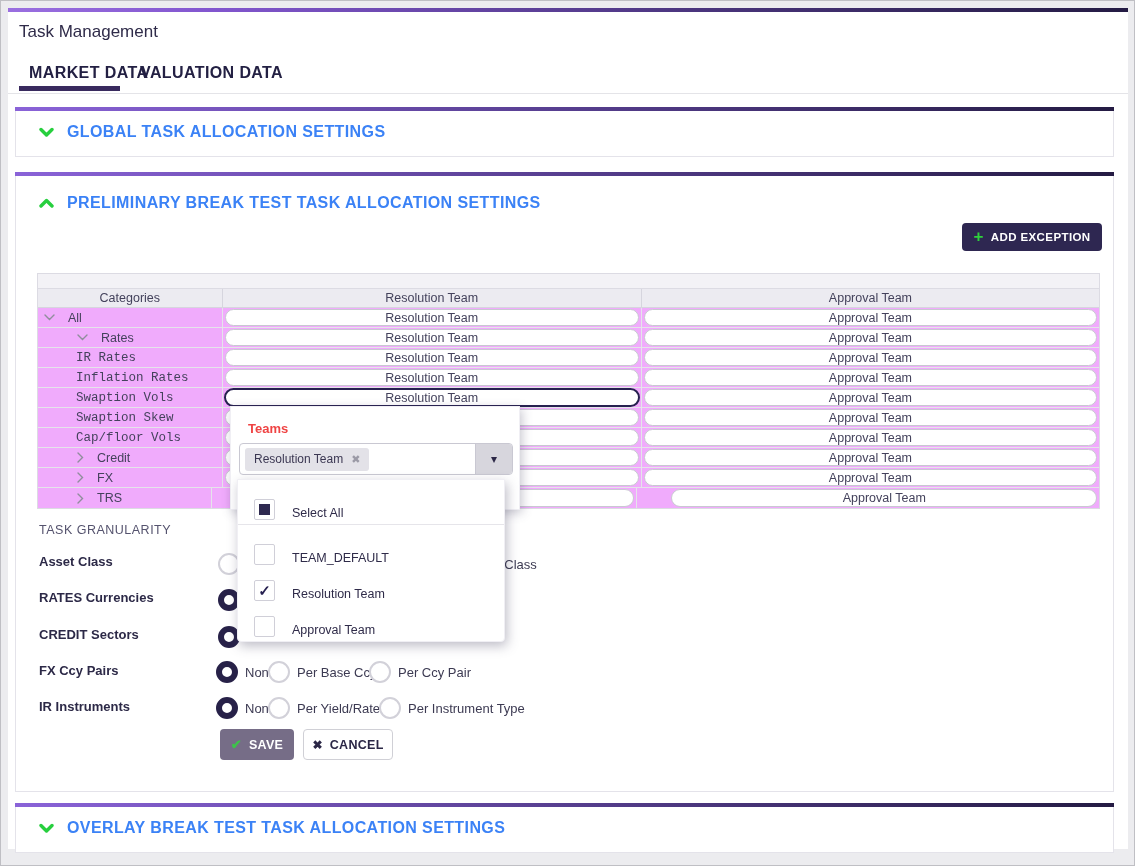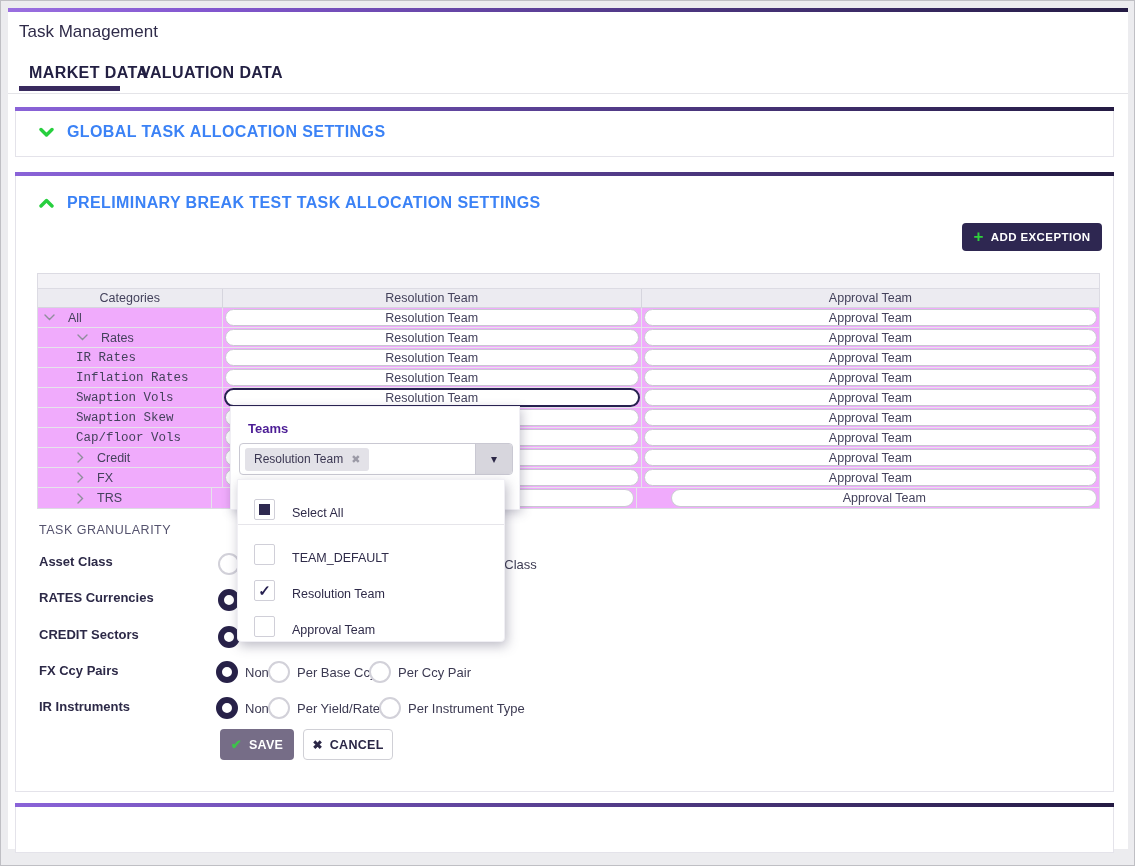--- a/index.html
+++ b/index.html
@@ -90,21 +90,21 @@
     font-size:12.5px; color:#44425c; overflow:hidden; cursor:text;
   }
   .cell-input.focused{ border:2px solid #272150; margin:0 1px; border-radius:10px; }
   
   .teams-popup{
     position:absolute; left:214px; top:234px; width:290px; height:104px;
     background:#fff; box-shadow:2px 3px 10px rgba(70,65,95,.30);
     border:1px solid #f0eff4; z-index:5;
   }
   .teams-label{
-    position:absolute; left:17px; top:14px; font-size:13px; font-weight:bold; color:#4c1d95;
+    position:absolute; left:17px; top:14px; font-size:13px; font-weight:bold; color:#ef4444;
   }
   .teams-field{
     position:absolute; left:8px; top:36px; width:274px; height:32px;
     border:1px solid #c9c8d2; border-radius:4px; background:#fff;
     display:flex; align-items:center;
   }
   .chip{
     margin-left:5px; background:#e3e2e8; border-radius:3px; height:23px;
     display:flex; align-items:center; gap:8px; padding:0 9px;
     font-size:12px; color:#3b3752; cursor:default;
@@ -436,15 +436,23 @@
         </div>
         <div class="opt opt-3">
           <span class="cb"></span>
           <span class="opt-label">Approval Team</span>
         </div>
       </div>
     </div>
 
     <div class="card card-overlay">
       <div class="card-accent"></div>
+      <div class="card-head" style="top:16px;">
+        <span>
+          <svg class="chev-svg" width="15" height="11" viewBox="0 0 15 11">
+              <polyline points="2,2.5 7.5,8 13,2.5" fill="none" stroke="#27cf3e" stroke-width="3.4" stroke-linecap="round" stroke-linejoin="round"></polyline>
+            </svg>
+        </span>
+        <span class="card-title">OVERLAY BREAK TEST TASK ALLOCATION SETTINGS</span>
+      </div>
     </div>
   </div>
 </div>
 
 </body></html>

